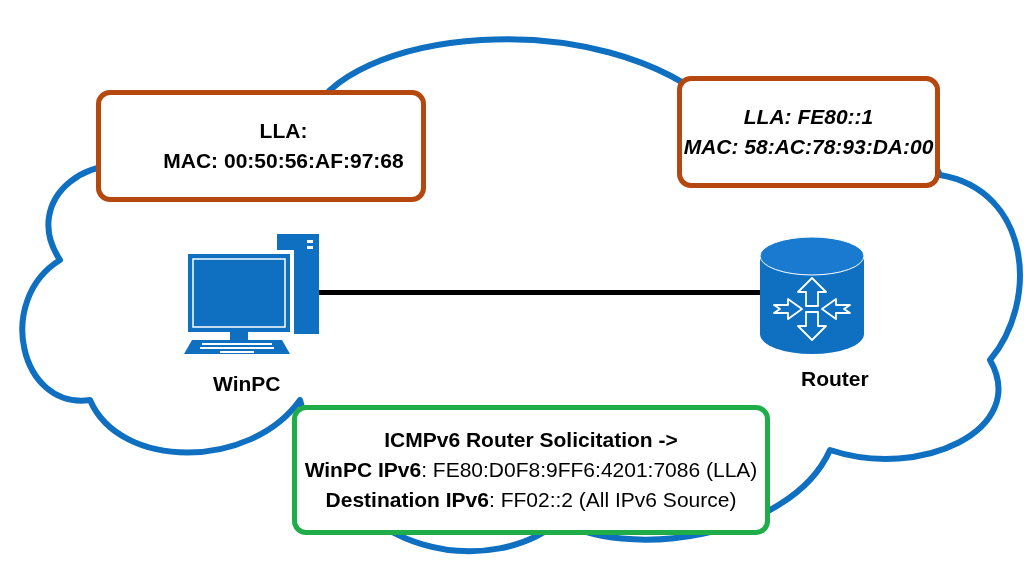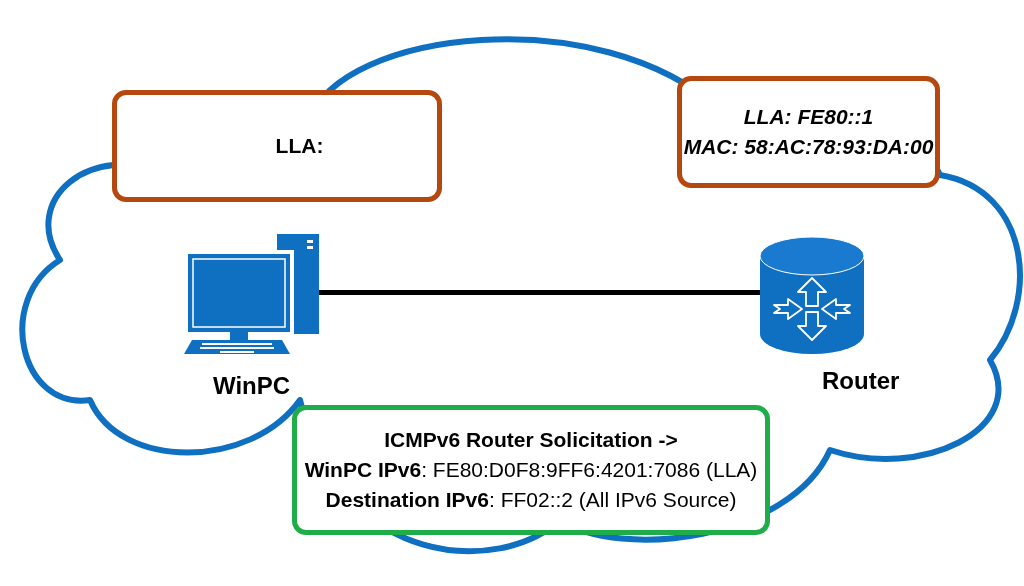--- a/index.html
+++ b/index.html
@@ -6,26 +6,26 @@
   body { width: 1024px; height: 586px; position: relative; overflow: hidden;
          font-family: "Liberation Sans", "DejaVu Sans", sans-serif; }
   #cloud { position: absolute; left: 0; top: 0; }
   .box { position: absolute; background: #ffffff; border-radius: 14px;
          box-sizing: border-box; text-align: center; color: #000;
          display: flex; flex-direction: column; justify-content: center; }
   .box-orange { border: 5px solid #b5480e; }
   .box-green { border: 5px solid #1fad4a; }
   .line { font-size: 21px; line-height: 30px; font-weight: bold; white-space: nowrap; }
   .line .val { font-weight: normal; margin-top: 44px; }
-  #pc-box { left: 112px; top: 90px; width: 330px; height: 112px; padding-left: 45px; }
+  #pc-box { left: 96px; top: 90px; width: 330px; height: 112px; padding-left: 45px; }
   #router-box { left: 677px; top: 76px; width: 263px; height: 112px; font-style: italic; }
   #rs-box { left: 292px; top: 405px; width: 478px; height: 130px; }
-  .device-label { position: absolute; font-weight: bold; font-size: 24px; color: #000; }
+  .device-label { position: absolute; font-weight: bold; font-size: 21px; color: #000; }
   #pc-label { left: 213px; top: 372px; }
-  #router-label { left: 822px; top: 367px; }
+  #router-label { left: 801px; top: 367px; }
   #link { position: absolute; left: 318px; top: 290px; width: 442px; height: 5px; background: #000; }
   .icon { position: absolute; }
 </style>
 </head>
 <body>
 
 <svg id="cloud" width="1024" height="586" viewBox="0 0 1024 586">
   <path d="M 300 400
            C 250 470, 120 470, 90 400
            C 20 410, -5 300, 60 260
@@ -74,20 +74,21 @@
 
     <polygon points="66,75 80,65 80,71 94,71 88,75 94,79 80,79 80,85"></polygon>
   </g>
 </svg>
 
 <div id="pc-label" class="device-label">WinPC</div>
 <div id="router-label" class="device-label">Router</div>
 
 <div id="pc-box" class="box box-orange">
   <div class="line">LLA:</div>
+  <div class="line">MAC: 00:50:56:AF:97:68</div>
 </div>
 
 <div id="router-box" class="box box-orange">
   <div class="line">LLA: FE80::1</div>
   <div class="line">MAC: 58:AC:78:93:DA:00</div>
 </div>
 
 <div id="rs-box" class="box box-green">
   <div class="line">ICMPv6 Router Solicitation -&gt;</div>
   <div class="line">

